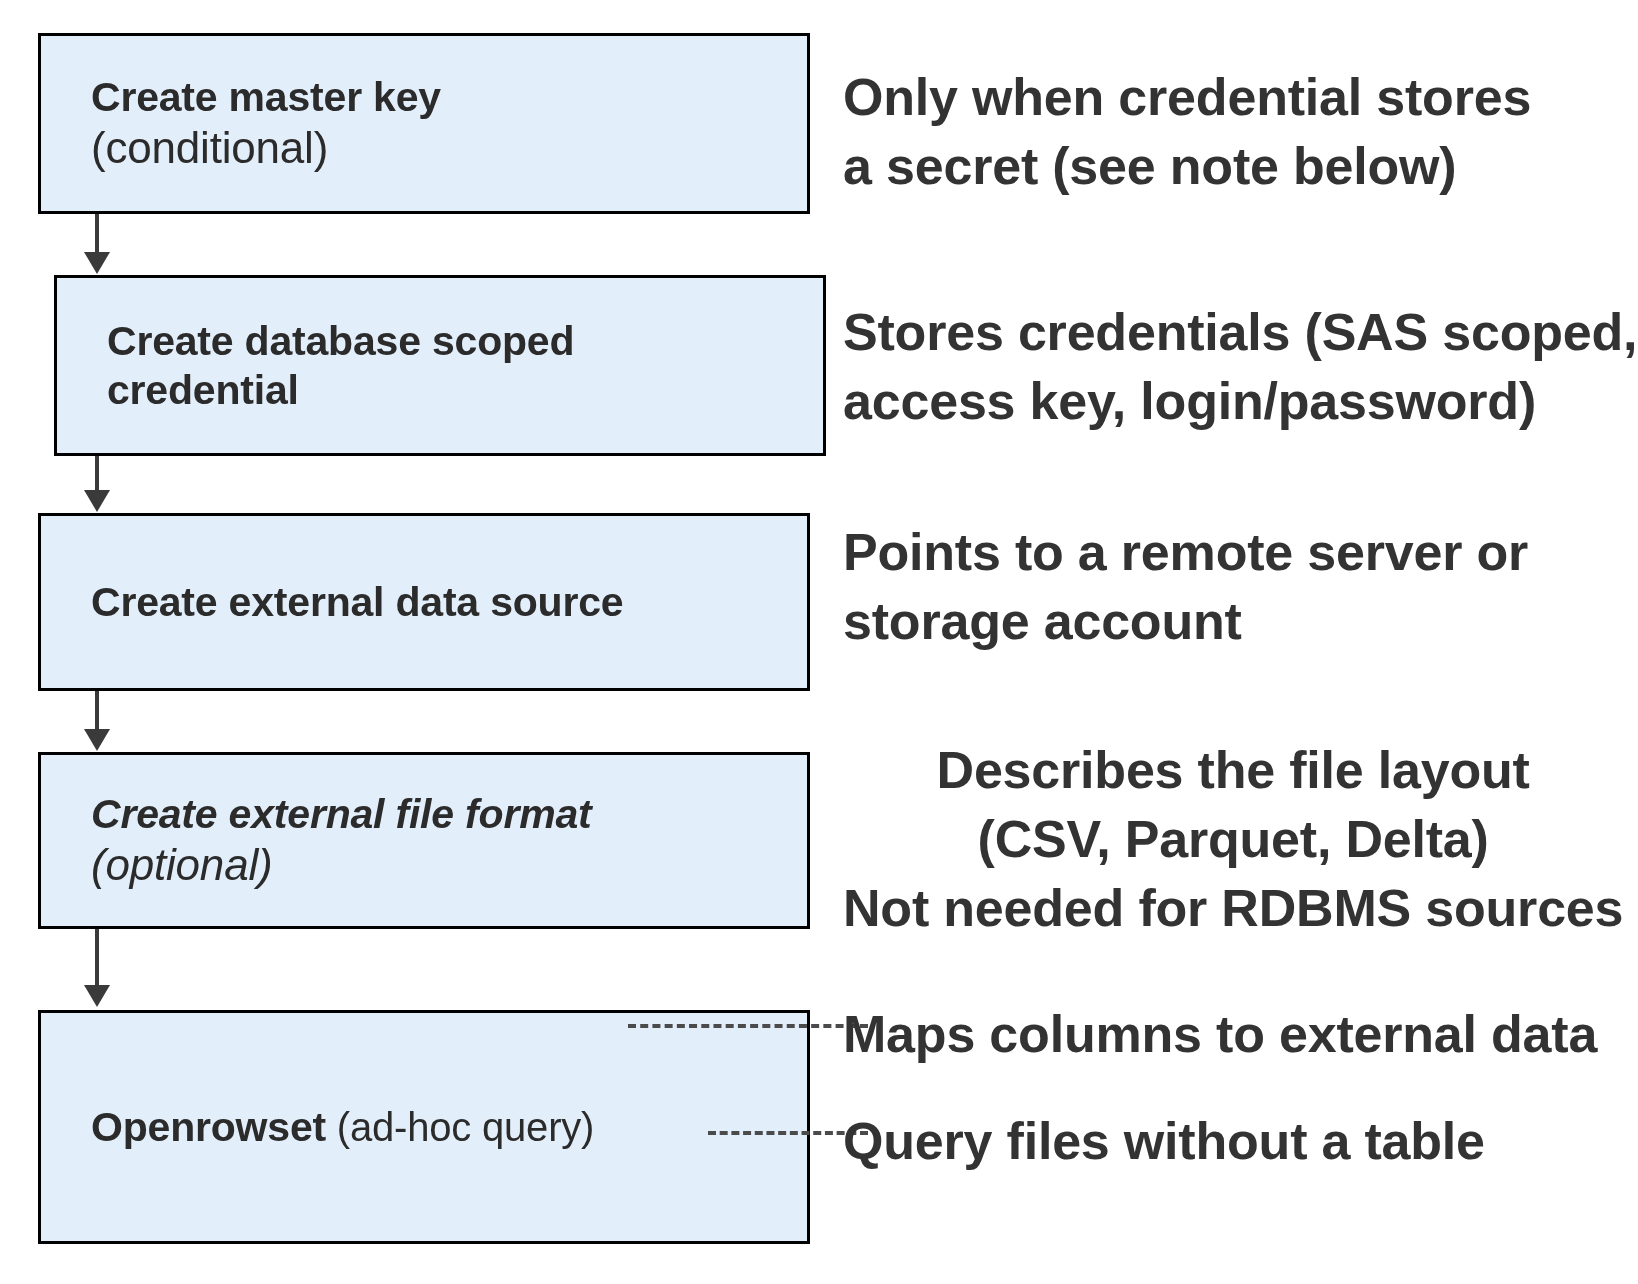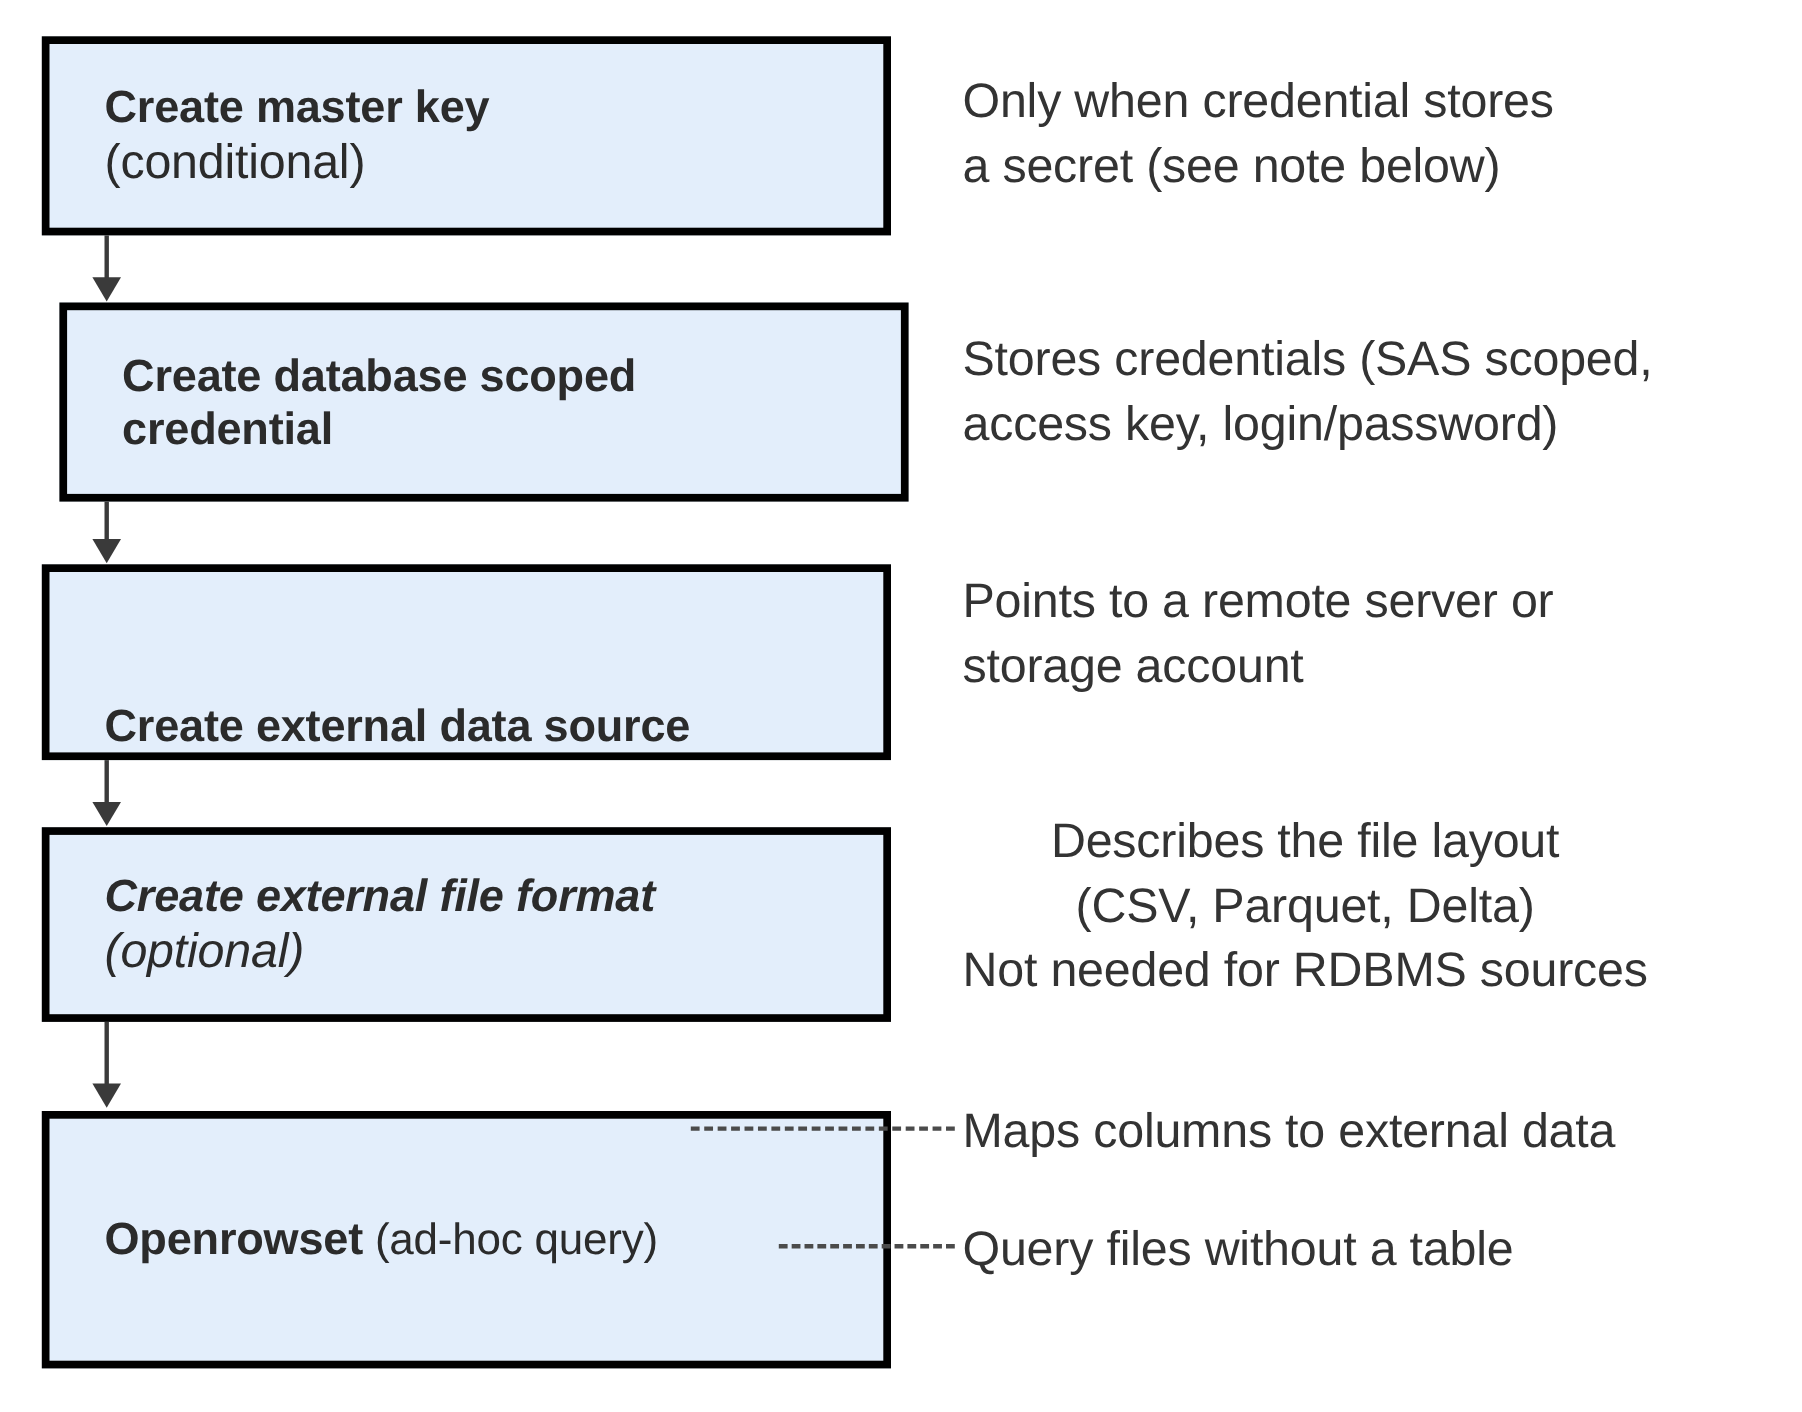--- a/index.html
+++ b/index.html
@@ -18,21 +18,21 @@
     background: #ffffff;
     overflow: hidden;
   }
 
   
   .step-box {
     position: absolute;
     left: 38px;
     width: 772px;
     background: #e3eefb;
-    border: 7px solid #000000;
+    border: 3px solid #000000;
     box-sizing: border-box;
     display: flex;
     flex-direction: column;
     justify-content: center;
   }
   .box-text {
     padding-left: 50px;
     padding-right: 14px;
     color: #2b2b2b;
     line-height: 1.18;
@@ -56,21 +56,21 @@
     letter-spacing: -0.2px;
   }
   .ln-mixed b {
     font-weight: bold;
     font-size: 41px;
   }
 
   
   #box1 { top: 33px;   height: 181px; }
   #box2 { top: 275px;  height: 181px; margin-left: 16px; }
-  #box3 { top: 513px;  height: 178px; justify-content: flex-end; }
+  #box3 { top: 513px;  height: 178px; }
   #box4 { top: 752px;  height: 177px; font-style: italic; }
   #box5 { top: 1010px; height: 234px; }
 
   
   .arrow {
     position: absolute;
     left: 84px;
     width: 26px;
   }
   .arrow .stem {
@@ -101,24 +101,24 @@
   #arrow3 .stem { height: 40px; }
   #arrow3 .head { top: 38px; }
 
   #arrow4 { top: 929px; height: 80px; }
   #arrow4 .stem { height: 58px; }
   #arrow4 .head { top: 56px; }
 
   
   .note {
     position: absolute;
-    left: 875px;
+    left: 843px;
     color: #333333;
-    font-size: 44px;
-    font-weight: normal;
+    font-size: 52px;
+    font-weight: bold;
     line-height: 1.33;
     letter-spacing: -0.2px;
     white-space: nowrap;
   }
   .note-line { display: block; }
 
   #note1 { top: 63px; }
   #note2 { top: 298px; }
   #note3 { top: 518px; }
   #note4 { top: 736px; text-align: center; }

